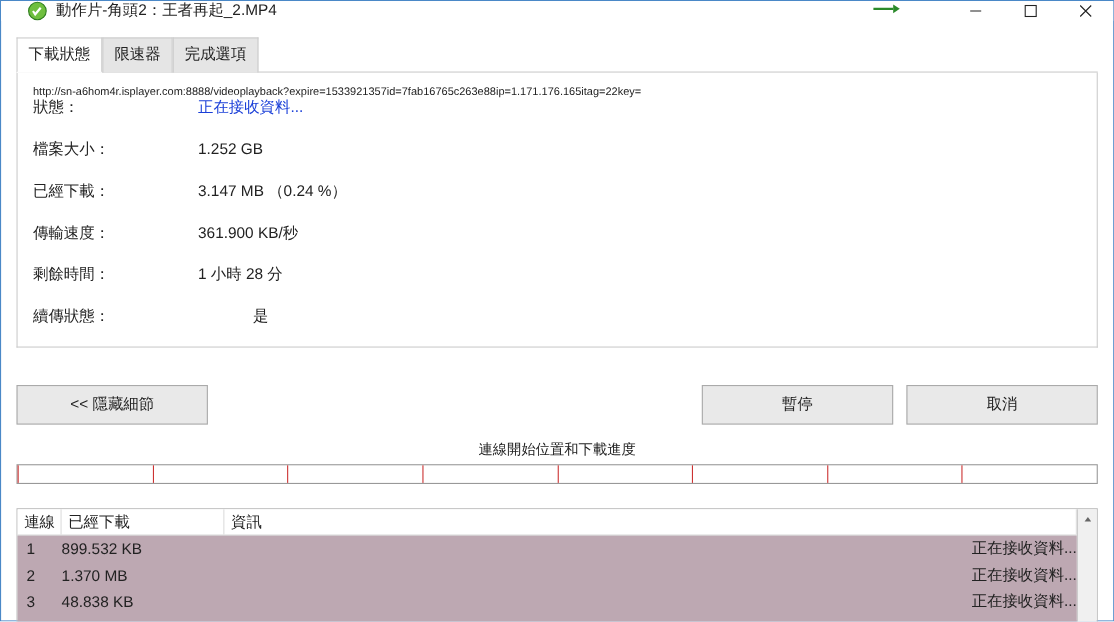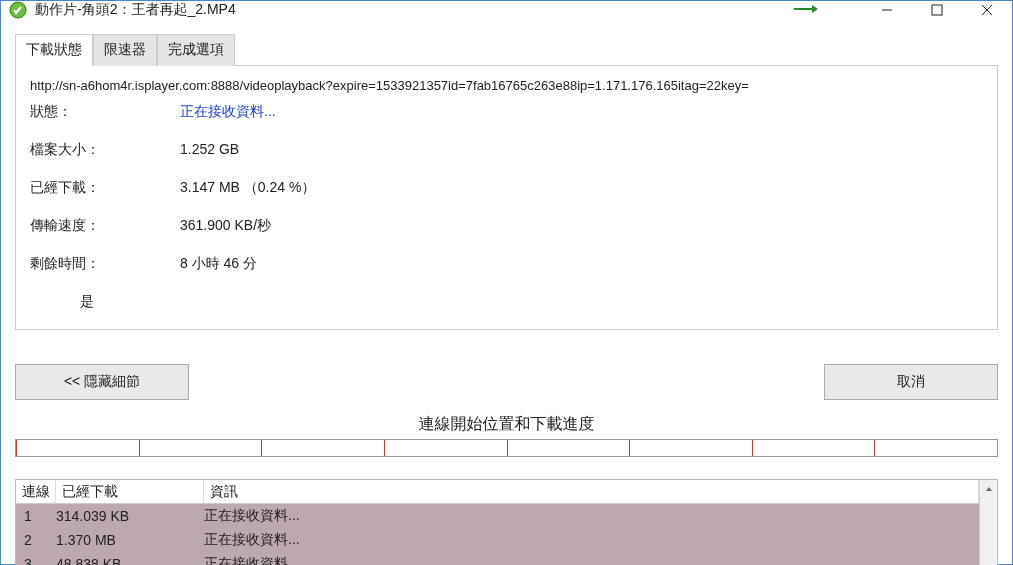--- a/index.html
+++ b/index.html
@@ -1,50 +1,50 @@
 <!DOCTYPE html>
 <html><head>
   <meta charset="utf-8">
   <style>
     * { box-sizing: border-box; margin: 0; padding: 0; }
     body { font-family: "Microsoft JhengHei", "PingFang TC", sans-serif; font-size: 14px; background: #fff; color: #222; }
     .window { width: 1013px; height: 565px; border: 1px solid #4a88c7; display: flex; flex-direction: column; }
-    .titlebar { height: 34px; display: flex; align-items: center; padding: 0 0 0 8px; background: #fff; }
+    .titlebar { height: 34px; display: flex; align-items: flex-start; padding: 0 0 0 24px; background: #fff; }
     .titlebar-icon { width: 18px; height: 18px; margin-right: 8px; }
     .titlebar-title { flex: 0 0 auto; font-size: 14px; }
     .titlebar-spacer { flex: 1; }
     .anim-icon { margin-right: 40px; }
     .win-controls { display: flex; height: 100%; }
     .win-btn { width: 50px; height: 100%; display: flex; align-items: center; justify-content: center; }
     .win-btn svg { width: 12px; height: 12px; }
     .content { flex: 1; padding: 14px 14px 14px 14px; display: flex; flex-direction: column; }
     .tabs { display: flex; border-bottom: 1px solid #ccc; text-align: right; }
     .tab { padding: 6px 10px; border: 1px solid #ccc; border-bottom: none; background: #fff; margin-right: 0; position: relative; top: 1px; cursor: default; }
     .tab.active { background: #fff; border-bottom: 1px solid #fff; }
     .tab:not(.active) { background: #e5e5e5; border-top-color:#ccc; }
     .panel { border: 1px solid #ccc; border-top: none; padding: 12px 14px 18px 14px; }
-    .url { font-size: 13px; word-break: break-all; margin-bottom: 10px; }
+    .url { font-size: 10px; word-break: break-all; }
     .stats { display: grid; grid-template-columns: 150px 1fr; row-gap: 20px; }
     .stats .label { }
     .stats .value { }
     .status-val { color: #1a3fd8; }
     .divider { height: 14px; }
     .btn-row { display: flex; align-items: center; margin-top: 20px; gap: 12px; }
     .btn { width: 174px; height: 36px; border: 1px solid #aaa; background: #e9e9e9; display: flex; align-items: center; justify-content: center; cursor: default; }
     .btn-row .spacer { flex: 1; }
-    .progress-caption { text-align: center; margin-top: 14px; font-size: 16px; }
+    .progress-caption { text-align: center; margin-top: 14px; font-size: 13px; }
     .progress-bar { margin-top: 4px; height: 18px; border: 1px solid #999; position: relative; background: #fff; }
     .progress-seg { position: absolute; top: 0; bottom: 0; width: 1px; background: #c33; }
     .grid-wrap { margin-top: 22px; border: 1px solid #bbb; position: relative; height: 132px; display:flex; flex-direction:column;}
     .grid-header { display: flex; background: #fff; border-bottom: 1px solid #ccc; height: 24px; align-items: center; font-size: 14px; }
     .grid-body { flex:1; background: #bda8b2; overflow:hidden; }
     .grid-row { display: flex; height: 24px; align-items: center; }
     .col-n { width: 40px; padding-left: 8px; }
     .col-dl { width: 148px; }
-    .col-info { flex: 1; }
+    .col-info { flex: 1; text-align: right; }
     .grid-header .col-n, .grid-header .col-dl, .grid-header .col-info { border-right: 1px solid #ddd; height:100%; display:flex; align-items:center; padding-left: 6px;}
     .scroll-col { width: 18px; background: #f0f0f0; border-left: 1px solid #ccc; display: flex; flex-direction: column; }
     .scroll-arrow { height: 18px; display: flex; align-items: center; justify-content: center; }
     .grid-outer { display:flex; flex:1; }
     .grid-inner { flex:1; display:flex; flex-direction:column; }
   </style>
 </head>
 <body>
 
 <div class="window">
@@ -96,30 +96,32 @@
       <div class="stats">
         <div class="label">狀態：</div>
         <div class="value status-val">正在接收資料...</div>
         <div class="label">檔案大小：</div>
         <div class="value">1.252  GB</div>
         <div class="label">已經下載：</div>
         <div class="value">3.147  MB （0.24 %）</div>
         <div class="label">傳輸速度：</div>
         <div class="value">361.900  KB/秒</div>
         <div class="label">剩餘時間：</div>
-        <div class="value">8 小時 46 分</div>
+        <div class="value">1 小時 28 分</div>
+        <div class="label">續傳狀態：</div>
         <div class="value" style="padding-left:50px">是</div>
       </div>
     </div>
 
     <div class="divider"></div>
 
     <div class="btn-row">
       <div class="btn">&lt;&lt; 隱藏細節</div>
       <div class="spacer"></div>
+      <div class="btn">暫停</div>
       <div class="btn">取消</div>
     </div>
 
     <div class="progress-caption">連線開始位置和下載進度</div>
     <div class="progress-bar" id="pbar">
         <div class="progress-seg" style="left: 0%;"></div>
         <div class="progress-seg" style="left: 12.5%;"></div>
         <div class="progress-seg" style="left: 25%;"></div>
         <div class="progress-seg" style="left: 37.5%;"></div>
         <div class="progress-seg" style="left: 50%;"></div>
@@ -132,21 +134,21 @@
       <div class="grid-outer">
         <div class="grid-inner">
           <div class="grid-header">
             <div class="col-n">連線</div>
             <div class="col-dl">已經下載</div>
             <div class="col-info">資訊</div>
           </div>
           <div class="grid-body" id="grid-body">
               <div class="grid-row">
                 <div class="col-n">1</div>
-                <div class="col-dl">314.039  KB</div>
+                <div class="col-dl">899.532  KB</div>
                 <div class="col-info">正在接收資料...</div>
               </div>
               <div class="grid-row">
                 <div class="col-n">2</div>
                 <div class="col-dl">1.370  MB</div>
                 <div class="col-info">正在接收資料...</div>
               </div>
               <div class="grid-row">
                 <div class="col-n">3</div>
                 <div class="col-dl">48.838  KB</div>

